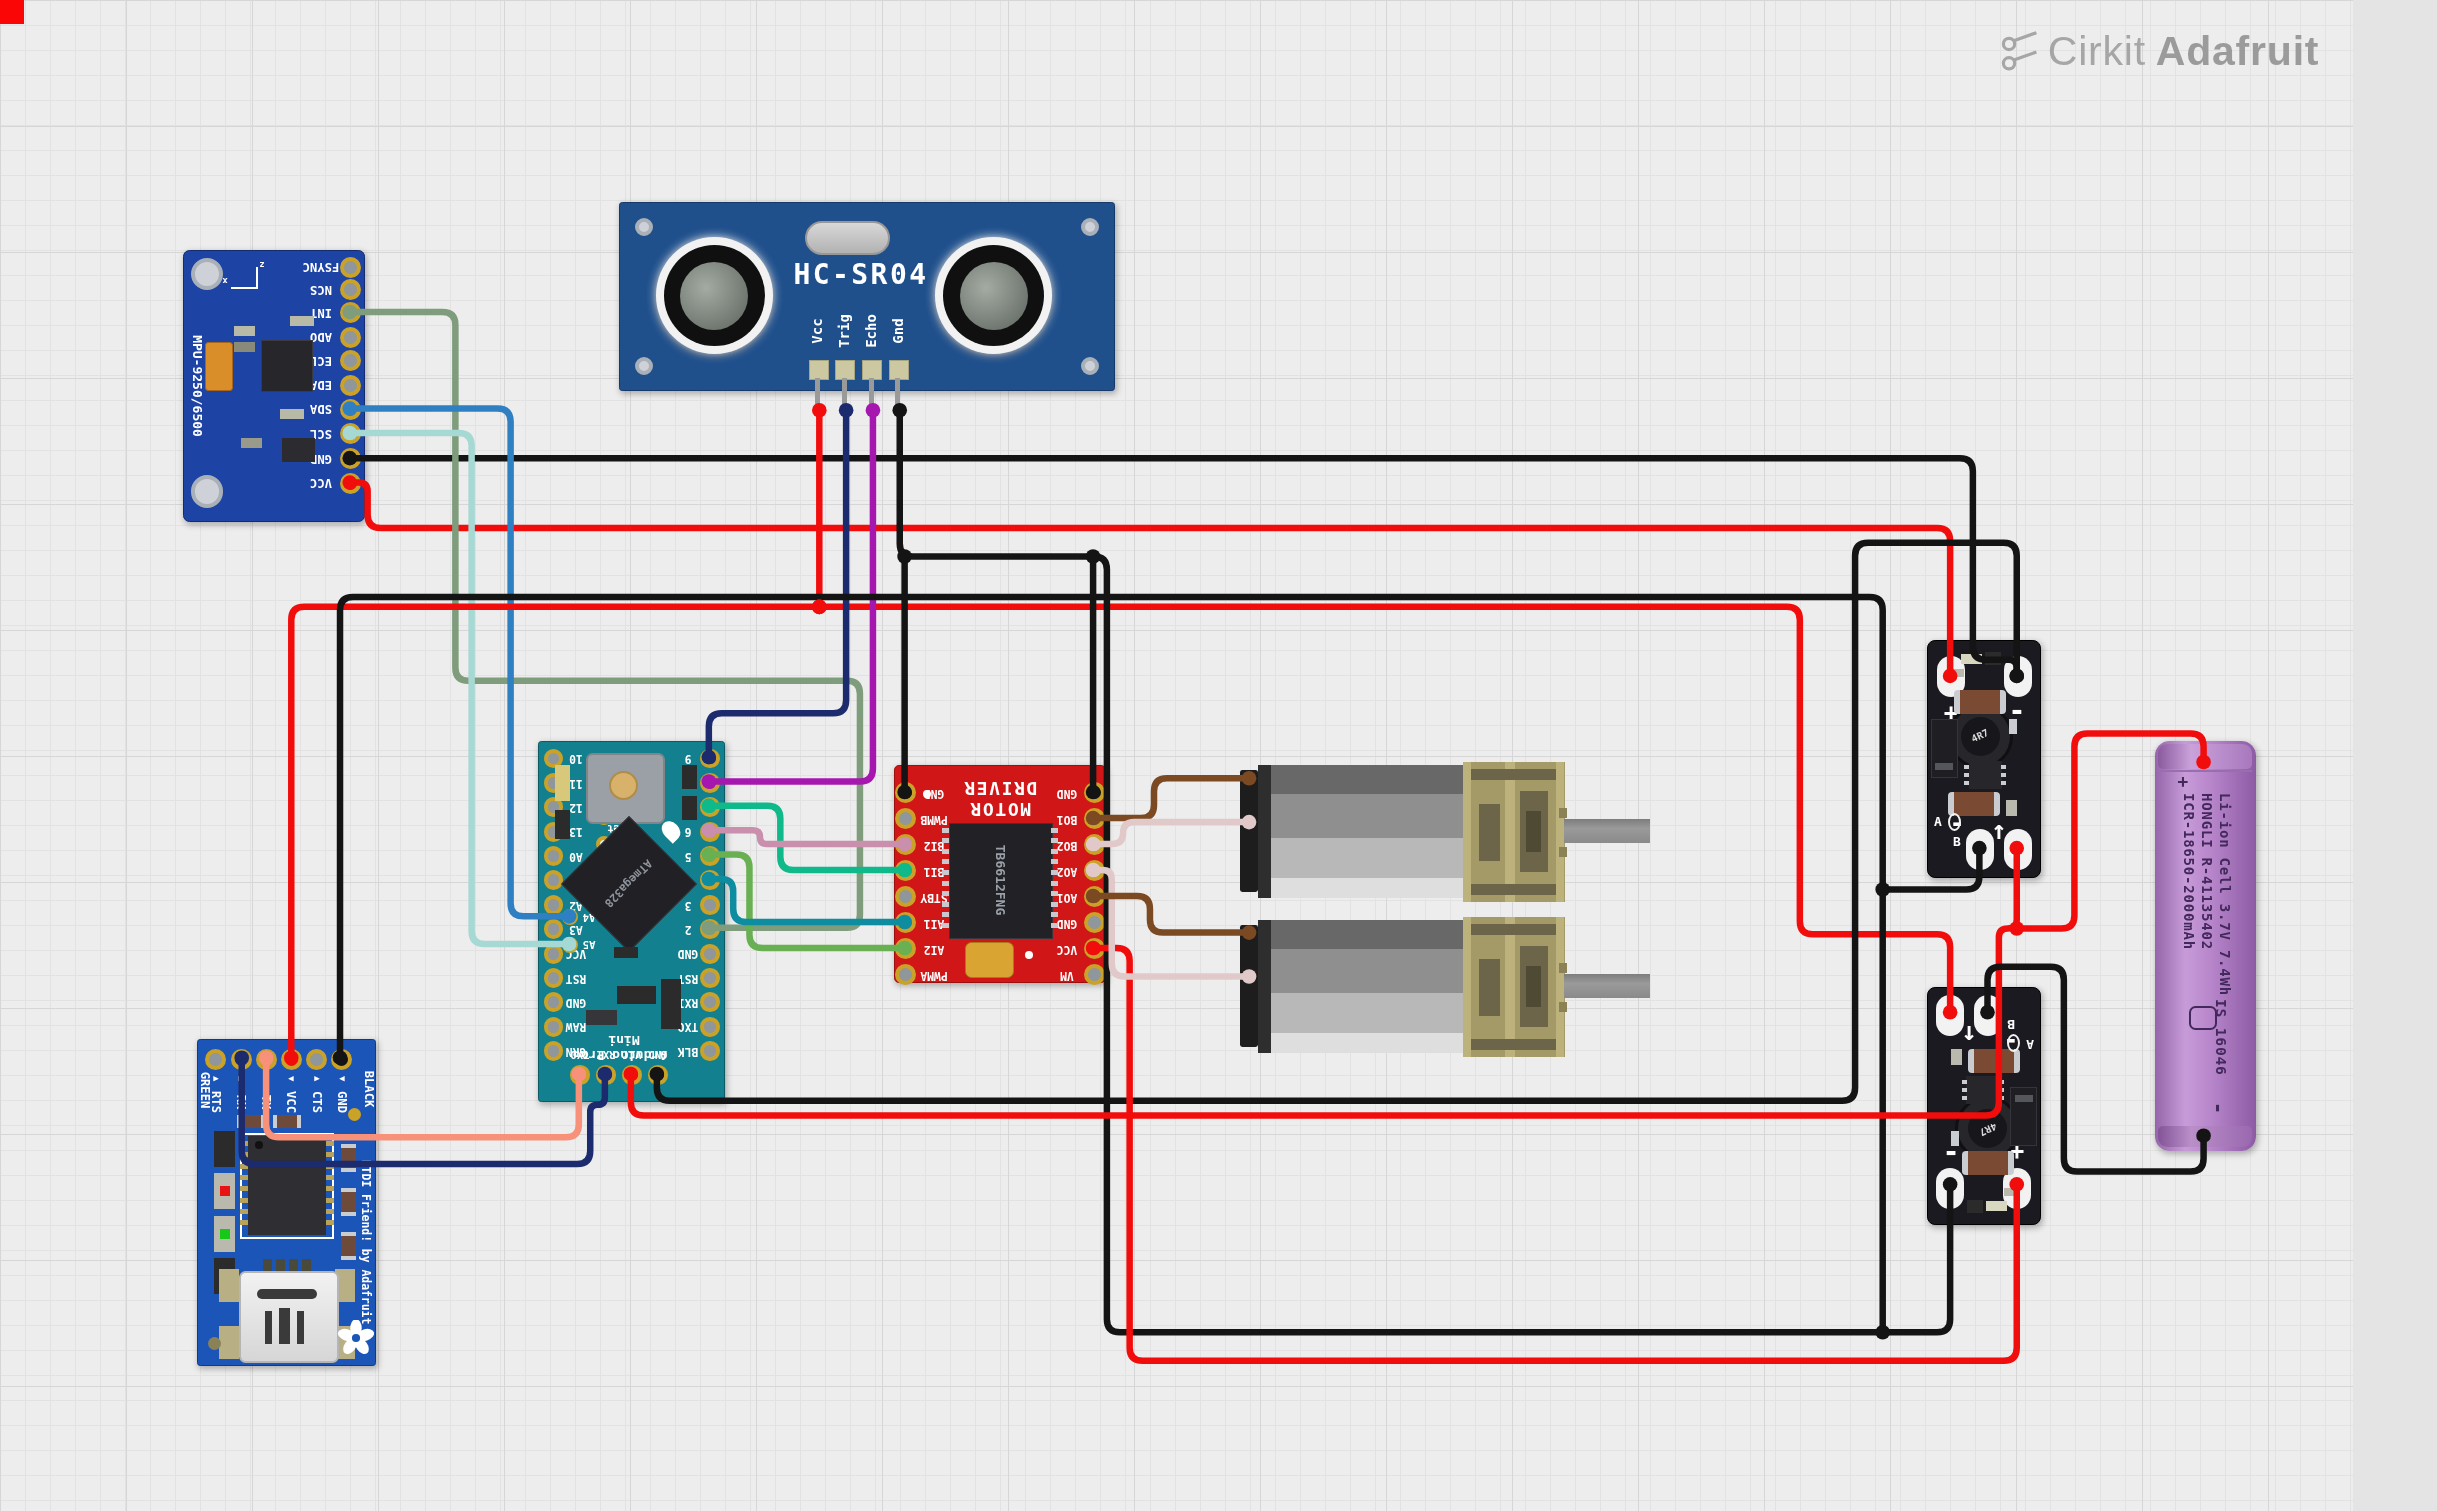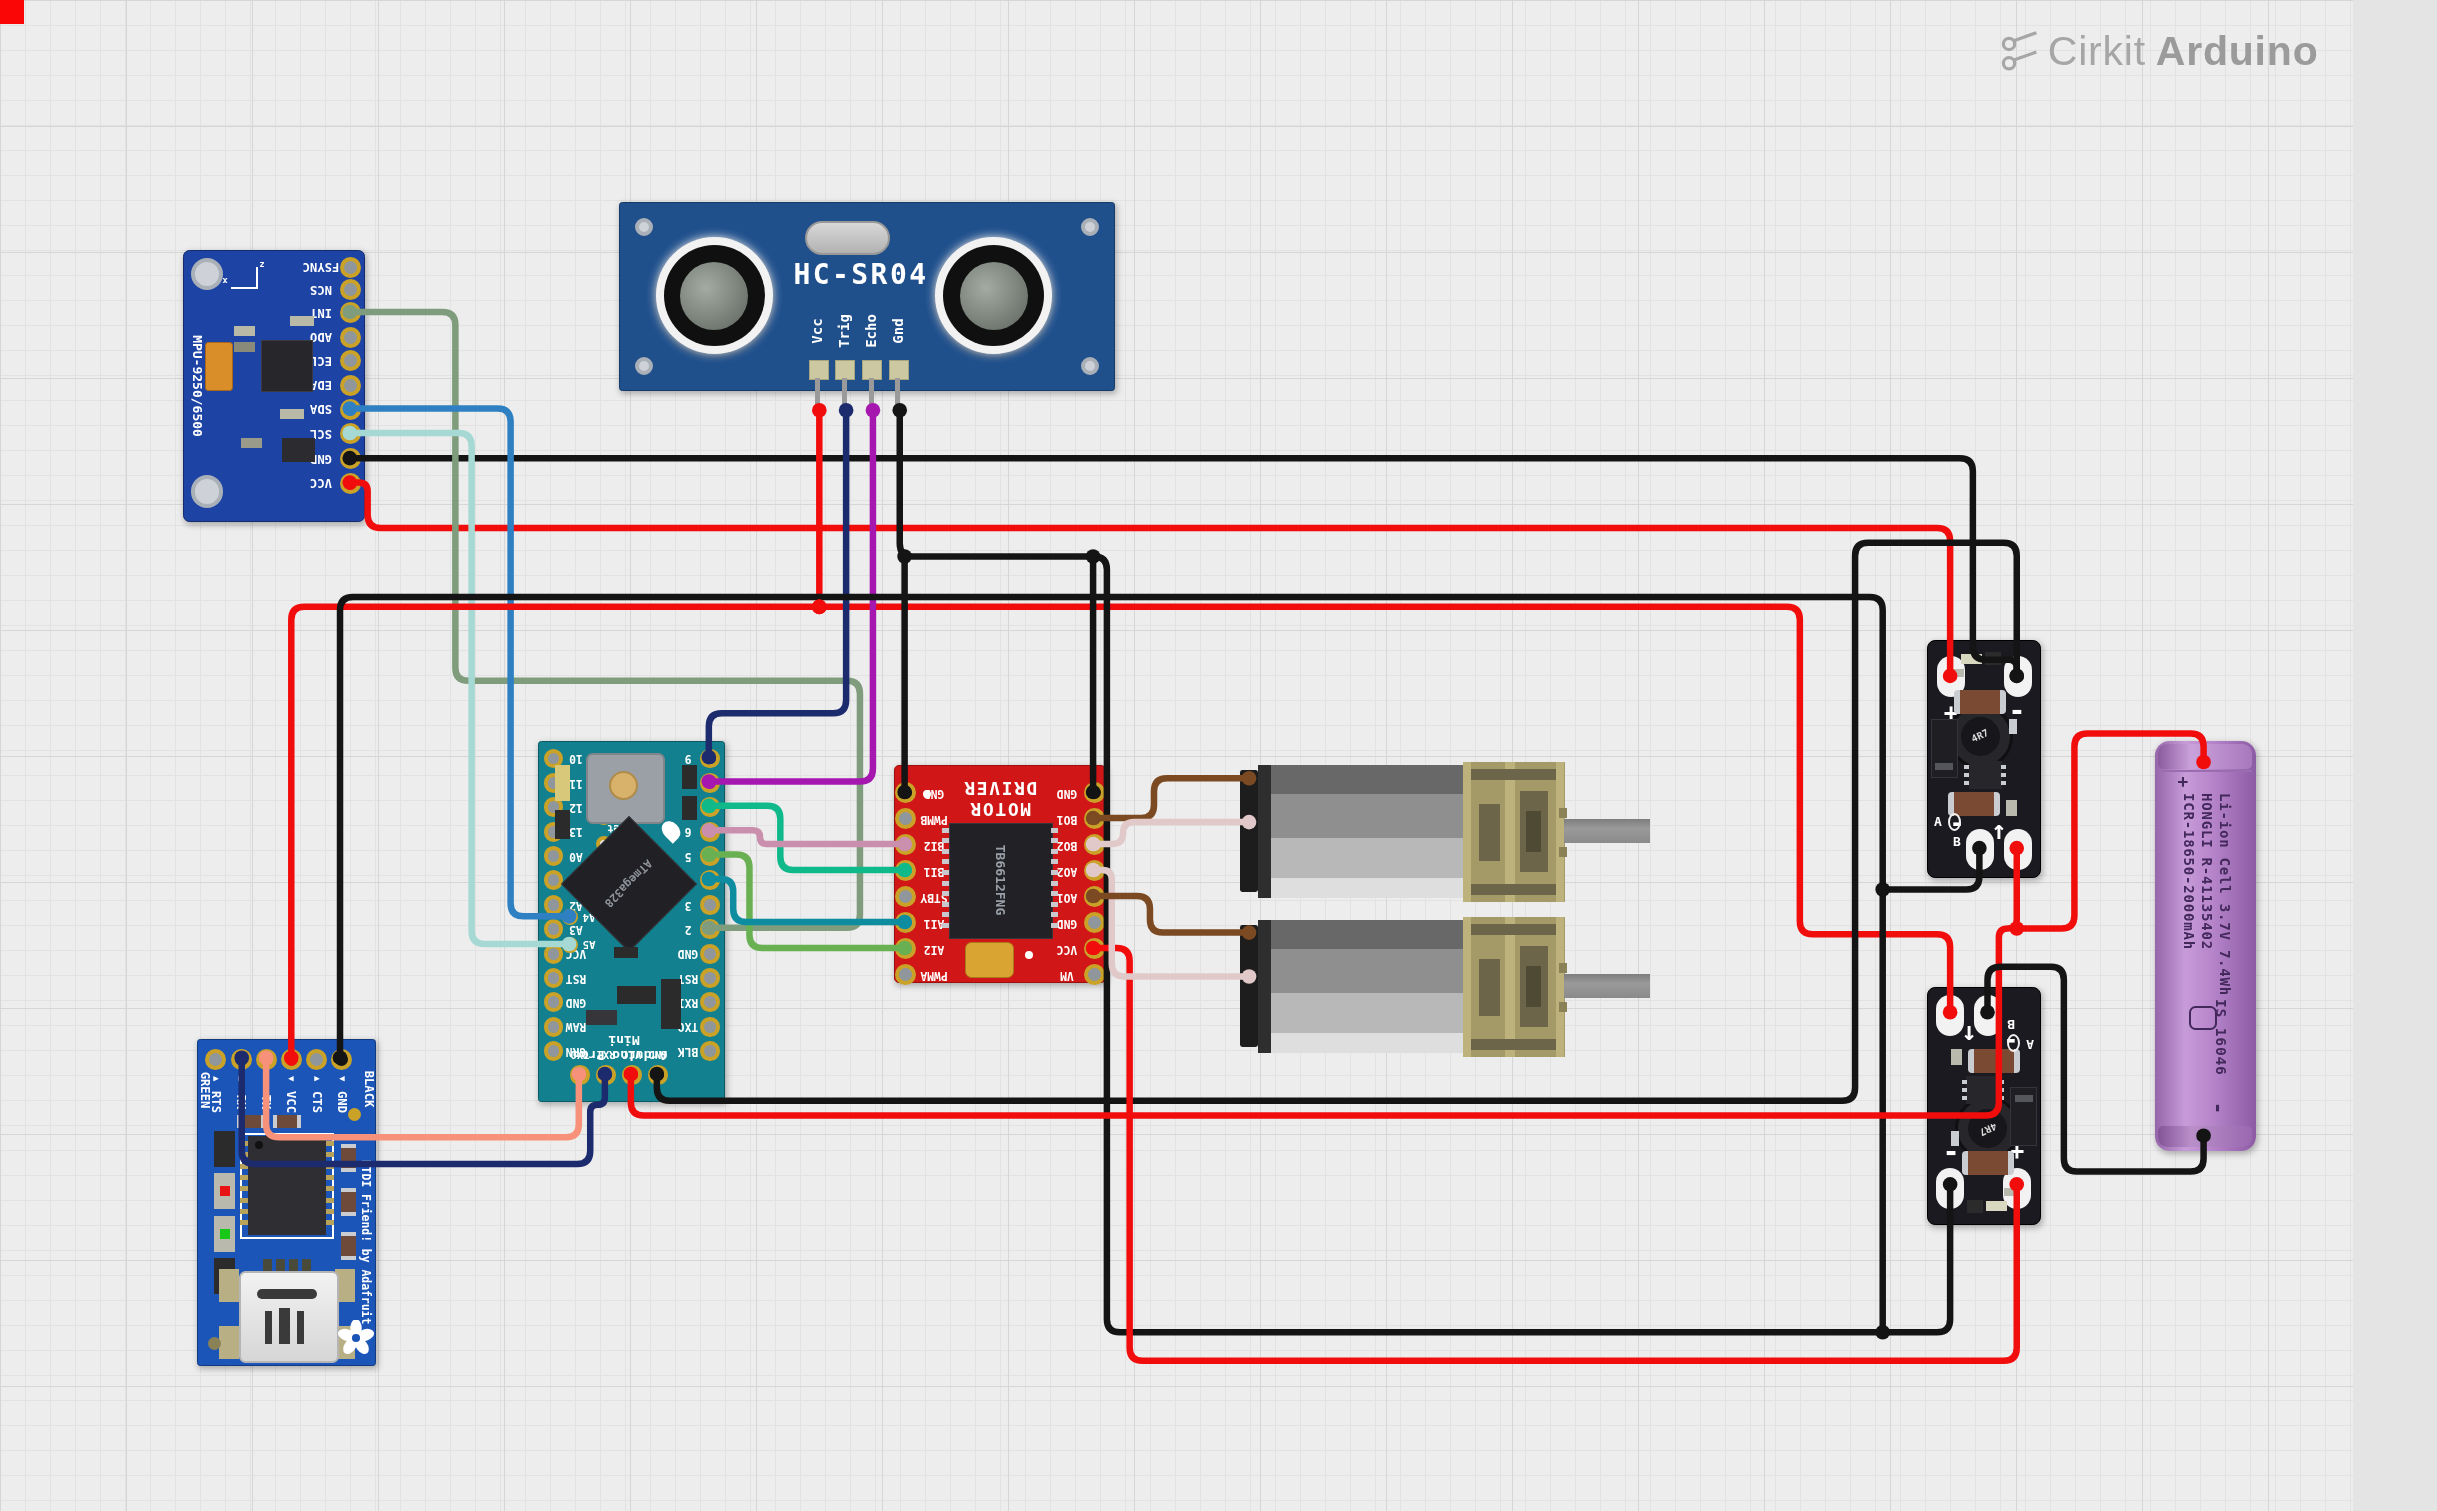--- a/index.html
+++ b/index.html
@@ -41,21 +41,21 @@
   <div class="corner-swatch"></div>
 
   <div class="logo">
     <svg width="37" height="46" viewBox="0 0 46 56">
       <circle cx="10" cy="18" r="7" fill="none" stroke="#a6a6a6" stroke-width="4"></circle>
       <circle cx="10" cy="42" r="7" fill="none" stroke="#a6a6a6" stroke-width="4"></circle>
       <line x1="16" y1="14" x2="44" y2="4" stroke="#a6a6a6" stroke-width="4"></line>
       <line x1="16" y1="38" x2="44" y2="28" stroke="#a6a6a6" stroke-width="4"></line>
     </svg>
     <span class="logo-brand">Cirkit</span>
-    <span class="logo-product">Arduino</span>
+    <span class="logo-product">Adafruit</span>
   </div>
 
   <div id="mpu" class="board">
       <div style="position: absolute; left: 6.5px; top: 6.5px; width: 32.5px; height: 32.5px; border-radius: 50%; background: rgb(206, 210, 216); border: 4.1px solid rgb(170, 176, 184); box-sizing: border-box;"></div>
       <div style="position: absolute; left: 6.5px; top: 224px; width: 32.5px; height: 32.5px; border-radius: 50%; background: rgb(206, 210, 216); border: 4.1px solid rgb(170, 176, 184); box-sizing: border-box;"></div>
       <div style="position: absolute; left: 156px; top: 5.7px; width: 21px; height: 21px; border-radius: 50%; background: rgb(143, 150, 156); border: 4.1px solid rgb(201, 162, 39); box-sizing: border-box;"></div>
       <div class="lbl" style="position: absolute; left: 137px; top: 16.3px; font-size: 12.2px; color: rgb(255, 255, 255); transform: translate(-50%, -50%) rotate(180deg);">FSYNC</div>
       <div style="position: absolute; left: 156px; top: 28.4px; width: 21px; height: 21px; border-radius: 50%; background: rgb(143, 150, 156); border: 4.1px solid rgb(201, 162, 39); box-sizing: border-box;"></div>
       <div class="lbl" style="position: absolute; left: 137px; top: 39px; font-size: 12.2px; color: rgb(255, 255, 255); transform: translate(-50%, -50%) rotate(180deg);">NCS</div>
       <div style="position: absolute; left: 156px; top: 51px; width: 21px; height: 21px; border-radius: 50%; background: rgb(127, 157, 124); border: 4.1px solid rgb(201, 162, 39); box-sizing: border-box;"></div>

